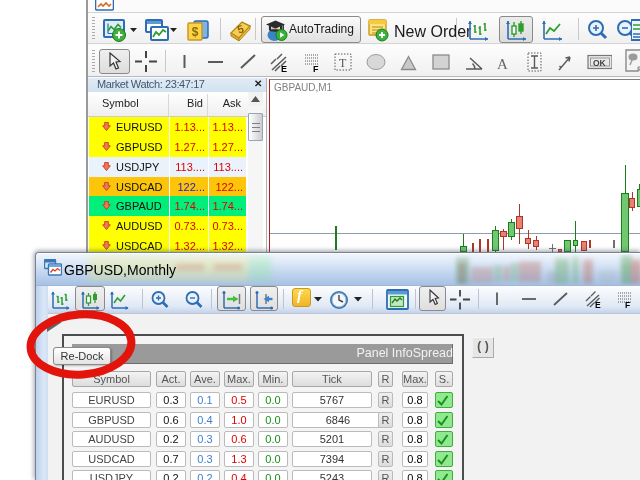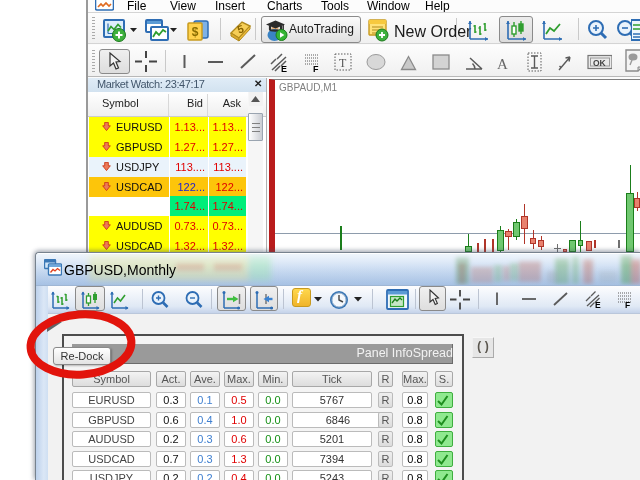--- a/index.html
+++ b/index.html
@@ -25,49 +25,40 @@
 .mwrow { position:absolute; left:1px; width:157px; height:20px; font-size:11px; }
 .mwcell { position:absolute; top:0; height:100%; }
 .mwsym { left:0; width:80px; color:#101010; }
 .mwbid { left:81px; width:38px; text-align:right; padding-right:3px; color:#e00000; }
 .mwask { left:120px; width:37px; text-align:right; padding-right:3px; color:#e00000; }
 .rowtxt { line-height:20px; }
 .arrow-dn { position:absolute; left:11px; top:5px; }
 
 #mwsb { position:absolute; left:160px; top:14px; width:15px; height:160px; background:#f6f6f6; }
 
-#chart { position:absolute; left:269px; top:79px; width:371px; height:173px; background:#fff; border-left:6px solid #b91c1c; border-top:1px solid #7f7f7f; overflow:hidden; }
+#chart { position:absolute; left:269px; top:79px; width:371px; height:173px; background:#fff; border-left:1px solid #b91c1c; border-top:1px solid #7f7f7f; overflow:hidden; }
 .candle { position:absolute; }
 
 #owin { position:absolute; left:35px; top:252px; width:605px; height:228px; border-left:1px solid #77828e; border-top:1px solid #77828e; border-radius:4px 0 0 0; background:#f2f2f2; box-shadow:0 -2px 4px rgba(70,80,100,0.35), -2px 0 4px rgba(70,80,100,0.25); }
 #otitle { position:absolute; left:0; top:0; width:605px; height:33px; overflow:hidden; border-radius:4px 0 0 0; }
 #oglassL { position:absolute; left:0; top:33px; width:12px; height:195px; background:linear-gradient(90deg,#bdd1ec,#dbe7f6 65%,#cfdff2); }
 #otbar { position:absolute; left:12px; top:33px; width:593px; height:28px; background:linear-gradient(#fdfdfe,#e0e9f5 75%,#c5d3ea); border-bottom:1px solid #bac7db; }
 #oclient { position:absolute; left:12px; top:61px; width:593px; height:167px; background:#f2f2f2; }
 
 .hcell { position:absolute; height:16px; background:linear-gradient(#f3f3f3,#dddddd); border:1px solid #a8a8a8; border-radius:2px; font-size:11px; color:#555; text-align:center; line-height:14px; }
 .dcell { position:absolute; height:16px; background:#fff; border:1px solid #bbb; border-radius:2px; font-size:11px; color:#222; text-align:center; line-height:14px; }
 .rcell { background:linear-gradient(#efefef,#dcdcdc); color:#555; }
 .scell { background:#8fe98f; border-color:#3fae3f; }
 .osep { position:absolute; top:4px; width:1px; height:20px; background:#bcc4d2; }
 </style>
 </head>
 <body>
 <div id="screen">
 
   <div id="mainwin"></div>
-  <div id="menubar">
-    <span style="left:39px">File</span>
-      <span style="left:82px">View</span>
-      <span style="left:127px">Insert</span>
-      <span style="left:179px">Charts</span>
-      <span style="left:233px">Tools</span>
-      <span style="left:279px">Window</span>
-      <span style="left:337px">Help</span>
-  </div>
   <svg class="abs" style="left:95px;top:0" width="19" height="11" viewBox="0 0 19 11">
     <rect x="0.5" y="-3" width="18" height="13" rx="1.5" fill="#fff" stroke="#2e6db4" stroke-width="1.6"></rect>
     <polyline points="3,7 6,4 8,6 11,3 14,6 16,4" fill="none" stroke="#e06a1f" stroke-width="1.6"></polyline>
   </svg>
   <div id="menusep"></div>
   <div id="tb1"></div>
   <div id="tb2"></div>
   <div id="tb1icons">
     <div class="grip" style="left:92px;top:17px;height:23px"></div>
 
@@ -278,20 +269,26 @@
   <div class="mwcell mwsym" style="background:#fdc50a">
             <svg class="arrow-dn" style="left:13px;top:5px" width="9" height="9" viewBox="0 0 9 9">
               <path d="M2.7 0.4h3.6v3.4h2L4.5 8.6 0.7 3.8h2z" fill="#ec7a58" stroke="#cc3516" stroke-width="0.9"></path>
             </svg>
             <span class="rowtxt" style="position:absolute;left:27px">USDCAD</span>
           </div>
   <div class="mwcell mwbid" style="background:#fdc50a;color:#2222cc"><span class="rowtxt">122...</span></div>
   <div class="mwcell mwask" style="background:#fdc50a;color:#e00000"><span class="rowtxt">122...</span></div>
 </div>
 <div class="mwrow" style="top:118px;height:20px">
+  <div class="mwcell mwsym" style="background:#00ee7a">
+            <svg class="arrow-dn" style="left:13px;top:5px" width="9" height="9" viewBox="0 0 9 9">
+              <path d="M2.7 0.4h3.6v3.4h2L4.5 8.6 0.7 3.8h2z" fill="#ec7a58" stroke="#cc3516" stroke-width="0.9"></path>
+            </svg>
+            <span class="rowtxt" style="position:absolute;left:27px">GBPAUD</span>
+          </div>
   <div class="mwcell mwbid" style="background:#00ee7a;color:#e00000"><span class="rowtxt">1.74...</span></div>
   <div class="mwcell mwask" style="background:#00ee7a;color:#e00000"><span class="rowtxt">1.74...</span></div>
 </div>
 <div class="mwrow" style="top:138px;height:20px">
   <div class="mwcell mwsym" style="background:#ffff00">
             <svg class="arrow-dn" style="left:13px;top:5px" width="9" height="9" viewBox="0 0 9 9">
               <path d="M2.7 0.4h3.6v3.4h2L4.5 8.6 0.7 3.8h2z" fill="#ec7a58" stroke="#cc3516" stroke-width="0.9"></path>
             </svg>
             <span class="rowtxt" style="position:absolute;left:27px">AUDUSD</span>
           </div>

